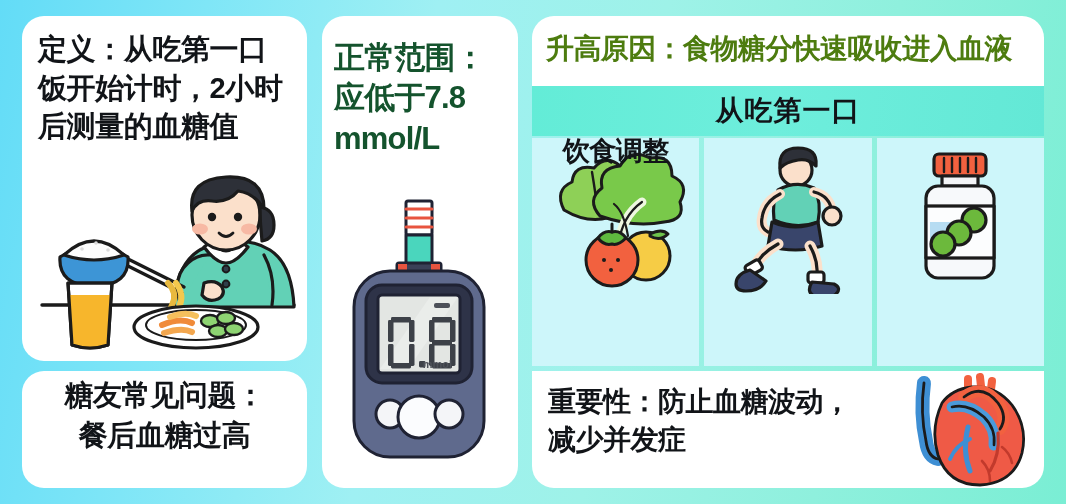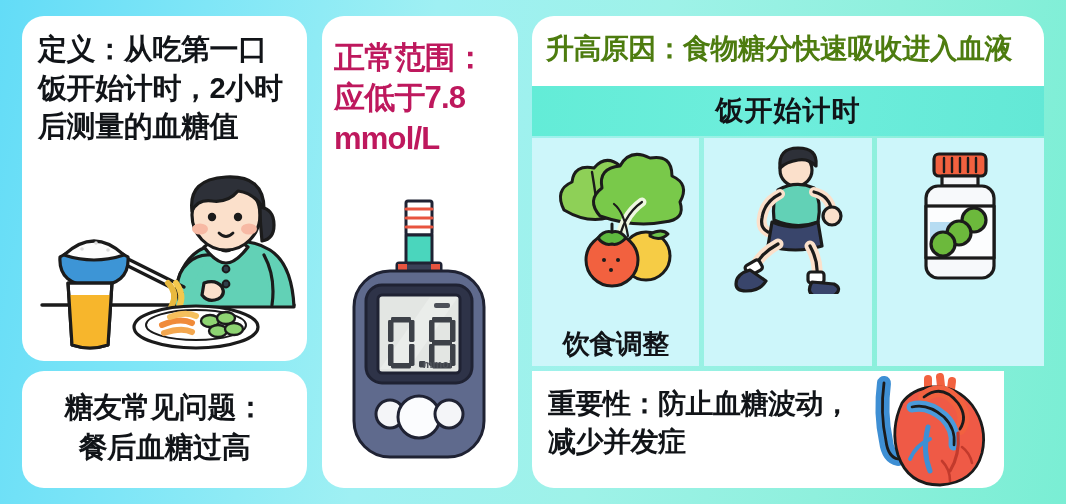--- a/index.html
+++ b/index.html
@@ -47,21 +47,21 @@
     font-size: 29px;
     font-weight: 700;
     line-height: 1.33;
     color: #111418;
     letter-spacing: -0.4px;
     white-space: pre-line;
   }
 
   .left-bottom-text {
     position: absolute;
-    left: 0; right: 0; top: 16px;
+    left: 0; right: 0; top: 4px;
     text-align: center;
     font-size: 29px;
     font-weight: 700;
     line-height: 1.38;
     color: #111418;
     letter-spacing: -0.4px;
     white-space: pre-line;
   }
 
   .illus-eating {
@@ -76,21 +76,21 @@
   #middle-card { left: 322px; top: 16px; width: 196px; height: 472px; }
 
   .mid-text {
     position: absolute;
     left: 12px;
     right: 6px;
     top: 22px;
     font-size: 31px;
     font-weight: 700;
     line-height: 1.3;
-    color: #be185d;
+    color: #14532d;
     letter-spacing: -0.8px;
     white-space: pre-line;
   }
 
   .illus-meter {
     position: absolute;
     left: 14px;
     top: 175px;
     width: 168px;
     height: 285px;
@@ -130,21 +130,20 @@
     display: flex;
     gap: 5px;
   }
   .method-cell {
     flex: 1 1 0;
     background: #cdf6fa;
     position: relative;
     display: flex;
     flex-direction: column;
     align-items: center;
-    justify-content: flex-end;
     padding-bottom: 8px;
     box-sizing: border-box;
   }
   .method-icon {
     position: absolute;
     top: 6px;
     left: 50%;
     transform: translateX(-50%);
     width: 148px;
     height: 150px;
@@ -153,22 +152,23 @@
     font-size: 27px;
     font-weight: 700;
     color: #111418;
     letter-spacing: -0.5px;
     line-height: 1;
     position: relative;
     z-index: 2;
   }
 
   #right-bottom-card {
-    left: 532px; top: 371px; width: 472px; height: 117px;
+    left: 532px; top: 371px; width: 512px; height: 117px;
     border-radius: 0 0 22px 22px;
+    font-family: Liberation Mono, monospace;
   }
   .right-bottom-text {
     position: absolute;
     left: 16px; top: 14px;
     font-size: 28px;
     font-weight: 700;
     line-height: 1.34;
     color: #111418;
     letter-spacing: -0.5px;
     white-space: pre-line;
@@ -314,21 +314,21 @@
         <circle cx="113" cy="223" r="14" fill="#f4f5f8"></circle>
       </g>
     </svg>
   </div>
 
   <div class="card" id="right-header-card">
     <div class="right-header-text">升高原因：食物糖分快速吸收进入血液</div>
   </div>
 
   <div id="methods-banner">
-    <span class="methods-banner-text">饭开始计时</span>
+    <span class="methods-banner-text">从吃第一口</span>
   </div>
 
   <div id="methods-grid">
 
     <div class="method-cell">
       <svg class="method-icon" viewBox="0 0 148 150">
         <g stroke="#1b1b1b" stroke-width="3" stroke-linejoin="round" stroke-linecap="round">
 
           <path d="M22 66 q-10 -20 8 -28 q2 -18 22 -14 q12 -14 26 -2 l2 46 q-28 16 -58 -2 z" fill="#8ed057"></path>
           <path d="M50 28 q4 24 6 42" fill="none" stroke-width="2.4"></path>

